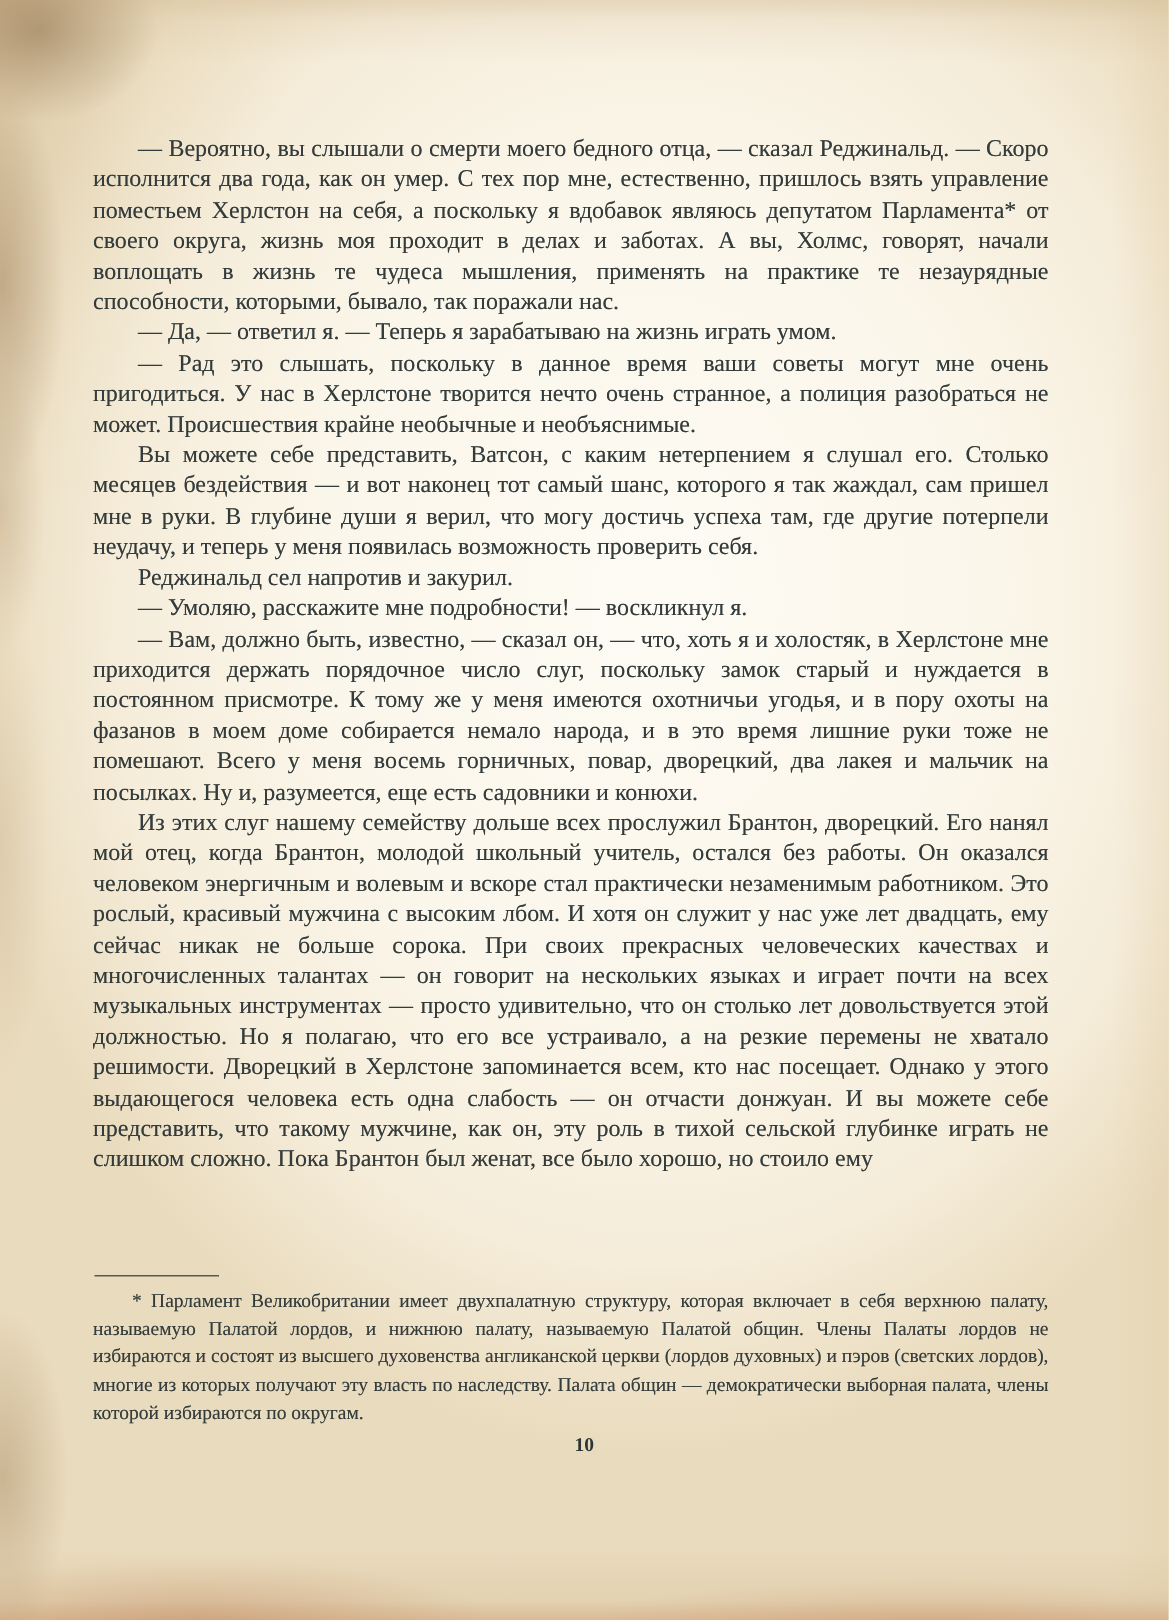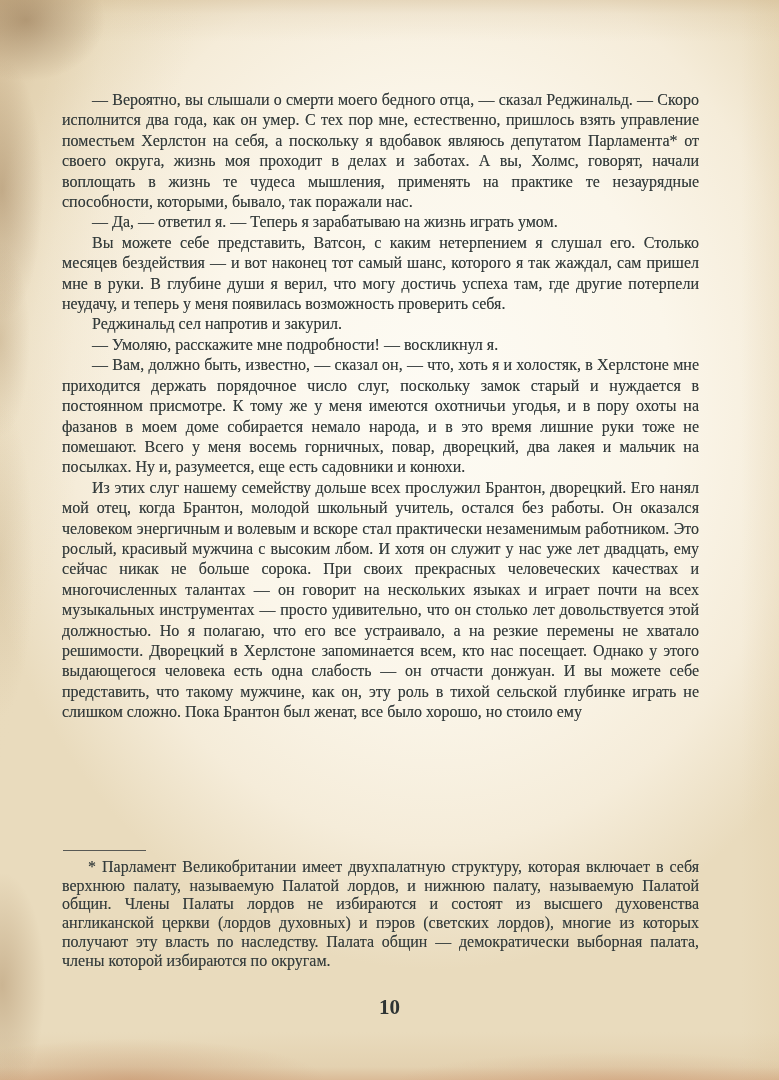--- a/index.html
+++ b/index.html
@@ -63,53 +63,54 @@
     height: 0;
     border-top: 1.4px solid rgba(62,66,66,0.85);
   }
 
   .footnote {
     position: absolute;
     left: 62px;
     top: 858px;
     width: 637px;
     font-family: "Liberation Serif", "DejaVu Serif", serif;
-    font-size: 16px;
+    font-size: 13px;
     line-height: 18.7px;
     color: #343c3c;
     text-shadow: 0 0 0.3px rgba(52,60,60,0.5);
   }
   .footnote p {
     margin: 0;
     text-indent: 26px;
     text-align: justify;
     hyphens: auto;
     -webkit-hyphens: auto;
   }
 
   .page-number {
     position: absolute;
     left: 0;
     right: 0;
-    top: 995px;
+    top: 955px;
     text-align: center;
     font-family: "Liberation Serif", "DejaVu Serif", serif;
-    font-size: 21px;
+    font-size: 13px;
     font-weight: bold;
     color: #2e3434;
   }
 </style>
 </head>
 <body>
 
 <div class="page">
 
   <div class="body-text">
       <p class="para">— Вероятно, вы слышали о смерти моего бедного отца, — сказал Реджинальд. — Скоро исполнится два года, как он умер. С тех пор мне, естественно, пришлось взять управление поместьем Херлстон на себя, а поскольку я вдобавок являюсь депутатом Парламента* от своего округа, жизнь моя проходит в делах и заботах. А вы, Холмс, говорят, начали воплощать в жизнь те чудеса мышления, применять на практике те незаурядные способности, которыми, бывало, так поражали нас.</p>
       <p class="para">— Да, — ответил я. — Теперь я зарабатываю на жизнь играть умом.</p>
+      <p class="para">— Рад это слышать, поскольку в данное время ваши советы могут мне очень пригодиться. У нас в Херлстоне творится нечто очень странное, а полиция разобраться не может. Происшествия крайне необычные и необъяснимые.</p>
       <p class="para">Вы можете себе представить, Ватсон, с каким нетерпением я слушал его. Столько месяцев бездействия — и вот наконец тот самый шанс, которого я так жаждал, сам пришел мне в руки. В глубине души я верил, что могу достичь успеха там, где другие потерпели неудачу, и теперь у меня появилась возможность проверить себя.</p>
       <p class="para">Реджинальд сел напротив и закурил.</p>
       <p class="para">— Умоляю, расскажите мне подробности! — воскликнул я.</p>
       <p class="para">— Вам, должно быть, известно, — сказал он, — что, хоть я и холостяк, в Херлстоне мне приходится держать порядочное число слуг, поскольку замок старый и нуждается в постоянном присмотре. К тому же у меня имеются охотничьи угодья, и в пору охоты на фазанов в моем доме собирается немало народа, и в это время лишние руки тоже не помешают. Всего у меня восемь горничных, повар, дворецкий, два лакея и мальчик на посылках. Ну и, разумеется, еще есть садовники и конюхи.</p>
       <p class="para">Из этих слуг нашему семейству дольше всех прослужил Брантон, дворецкий. Его нанял мой отец, когда Брантон, молодой школьный учитель, остался без работы. Он оказался человеком энергичным и волевым и вскоре стал практически незаменимым работником. Это рослый, красивый мужчина с высоким лбом. И хотя он служит у нас уже лет двадцать, ему сейчас никак не больше сорока. При своих прекрасных человеческих качествах и многочисленных талантах — он говорит на нескольких языках и играет почти на всех музыкальных инструментах — просто удивительно, что он столько лет довольствуется этой должностью. Но я полагаю, что его все устраивало, а на резкие перемены не хватало решимости. Дворецкий в Херлстоне запоминается всем, кто нас посещает. Однако у этого выдающегося человека есть одна слабость — он отчасти донжуан. И вы можете себе представить, что такому мужчине, как он, эту роль в тихой сельской глубинке играть не слишком сложно. Пока Брантон был женат, все было хорошо, но стоило ему</p>
     </div>
 
   <div class="footnote-rule"></div>
 
   <div class="footnote">

